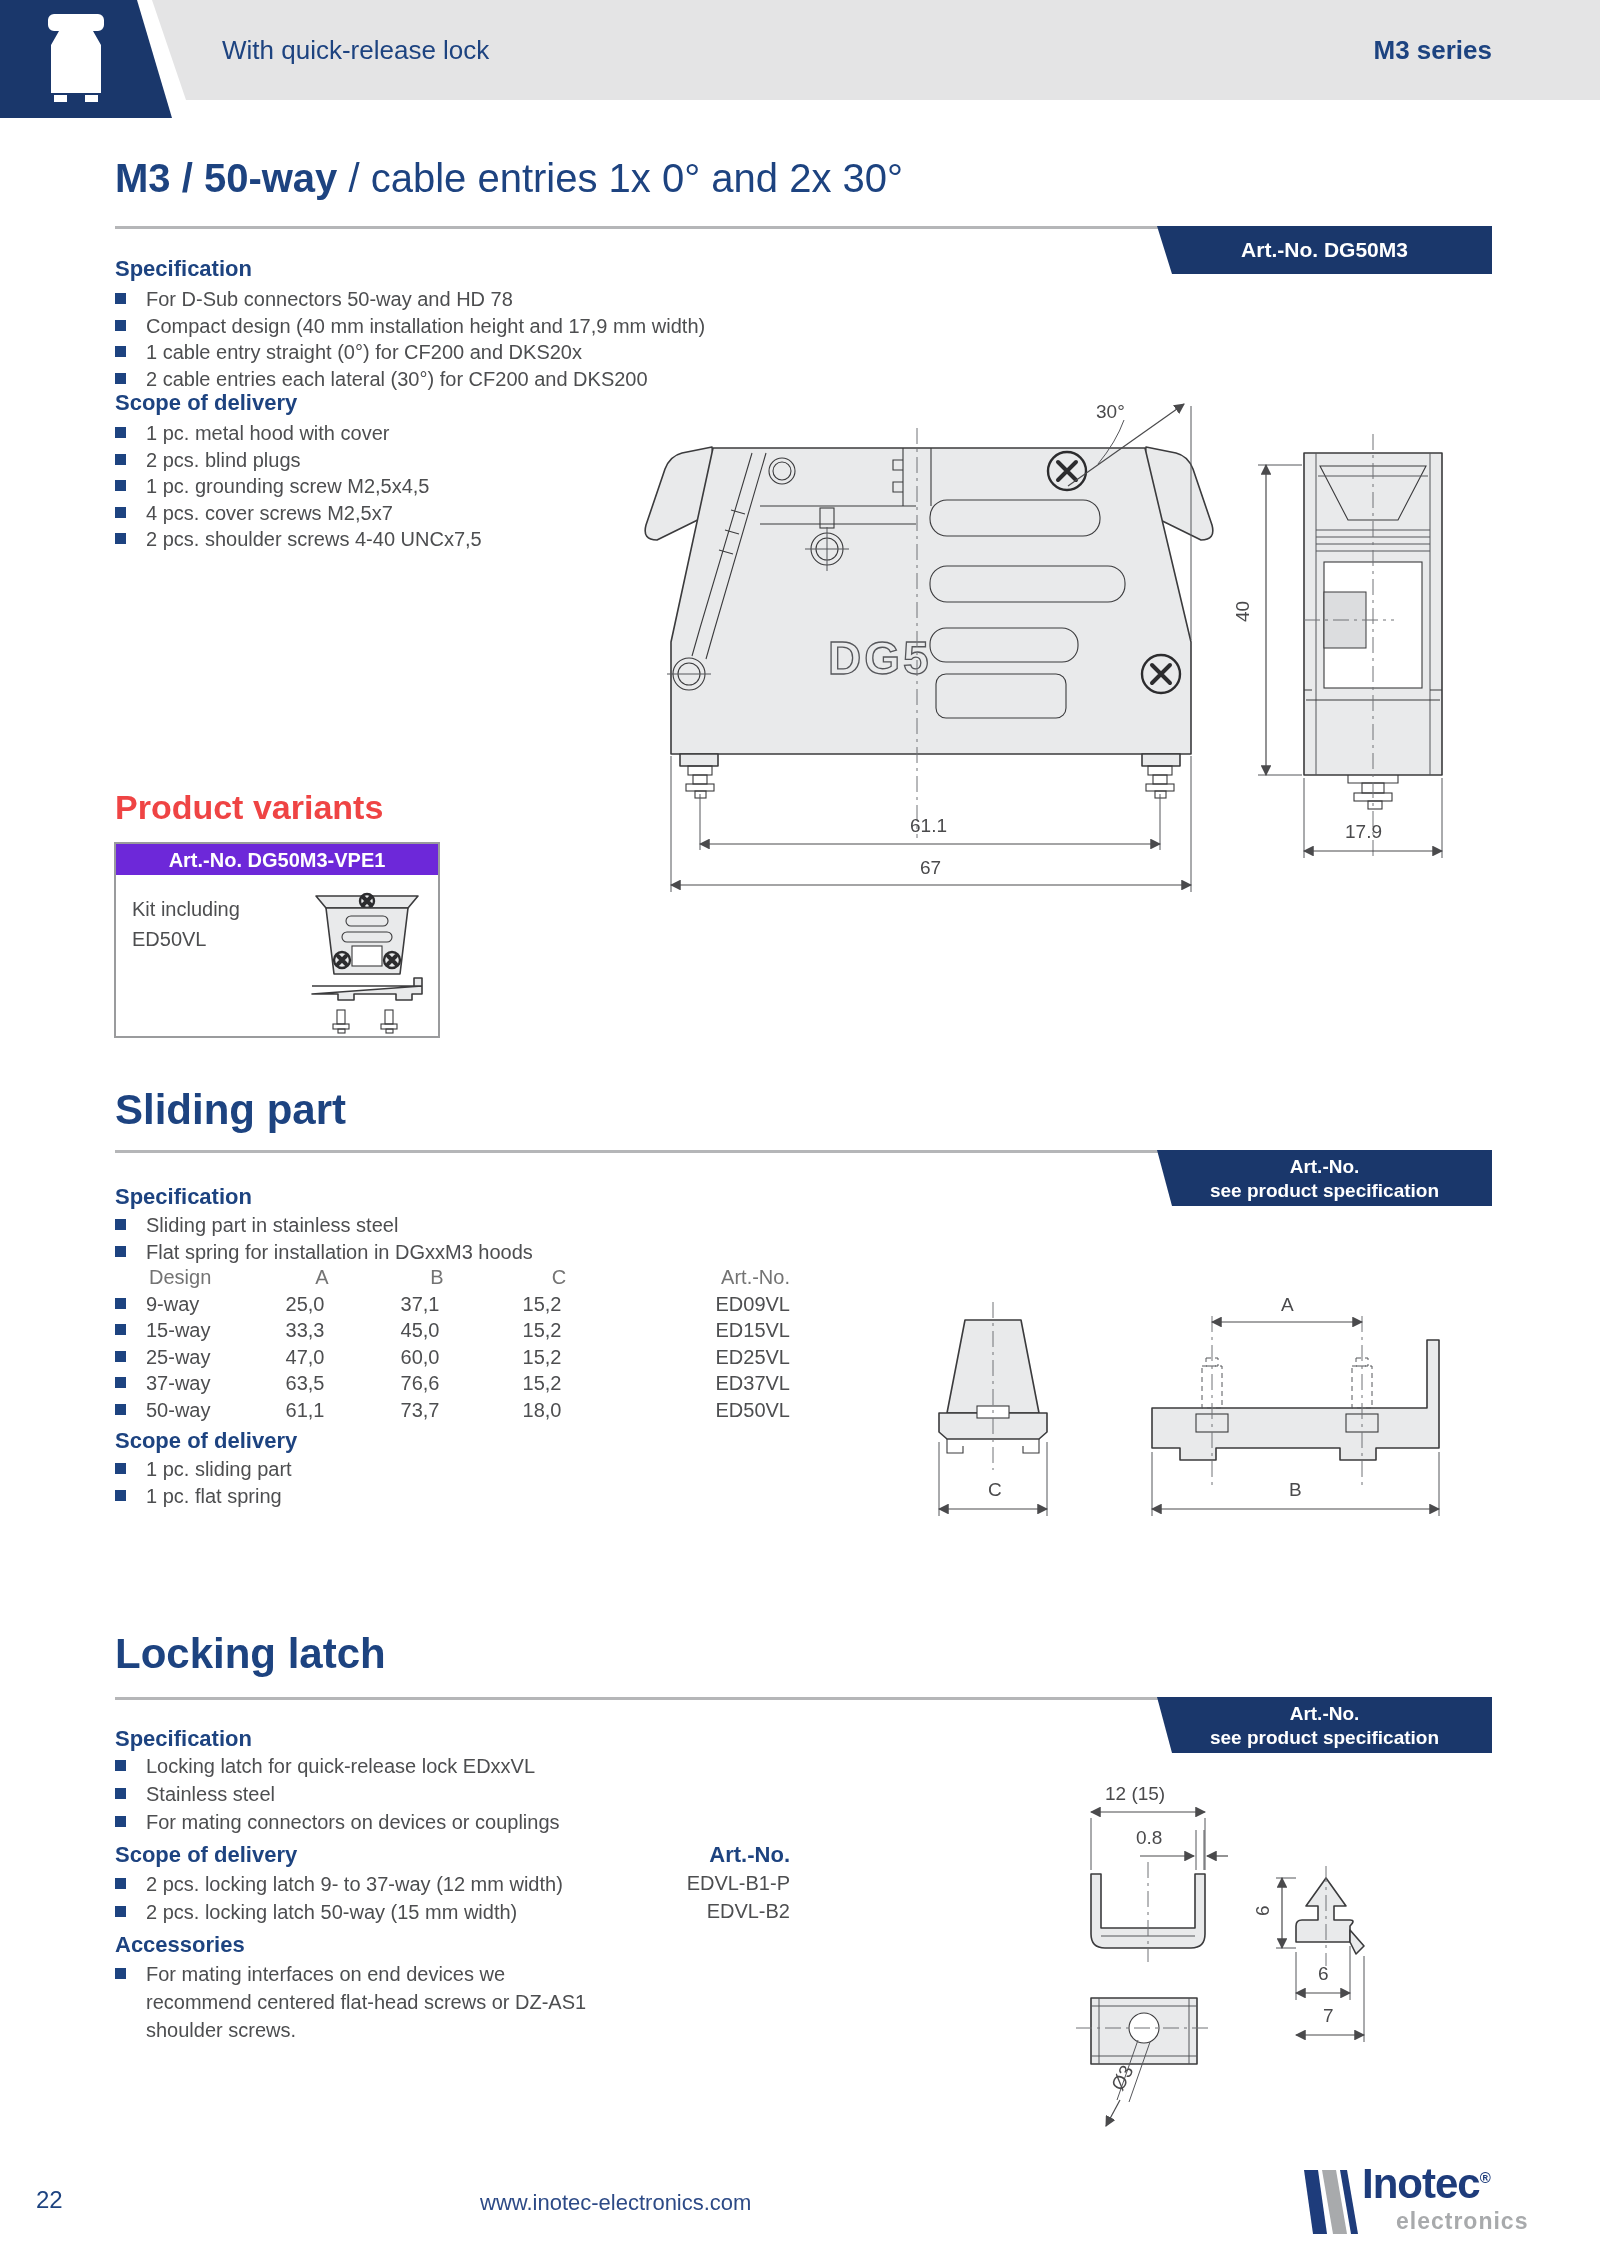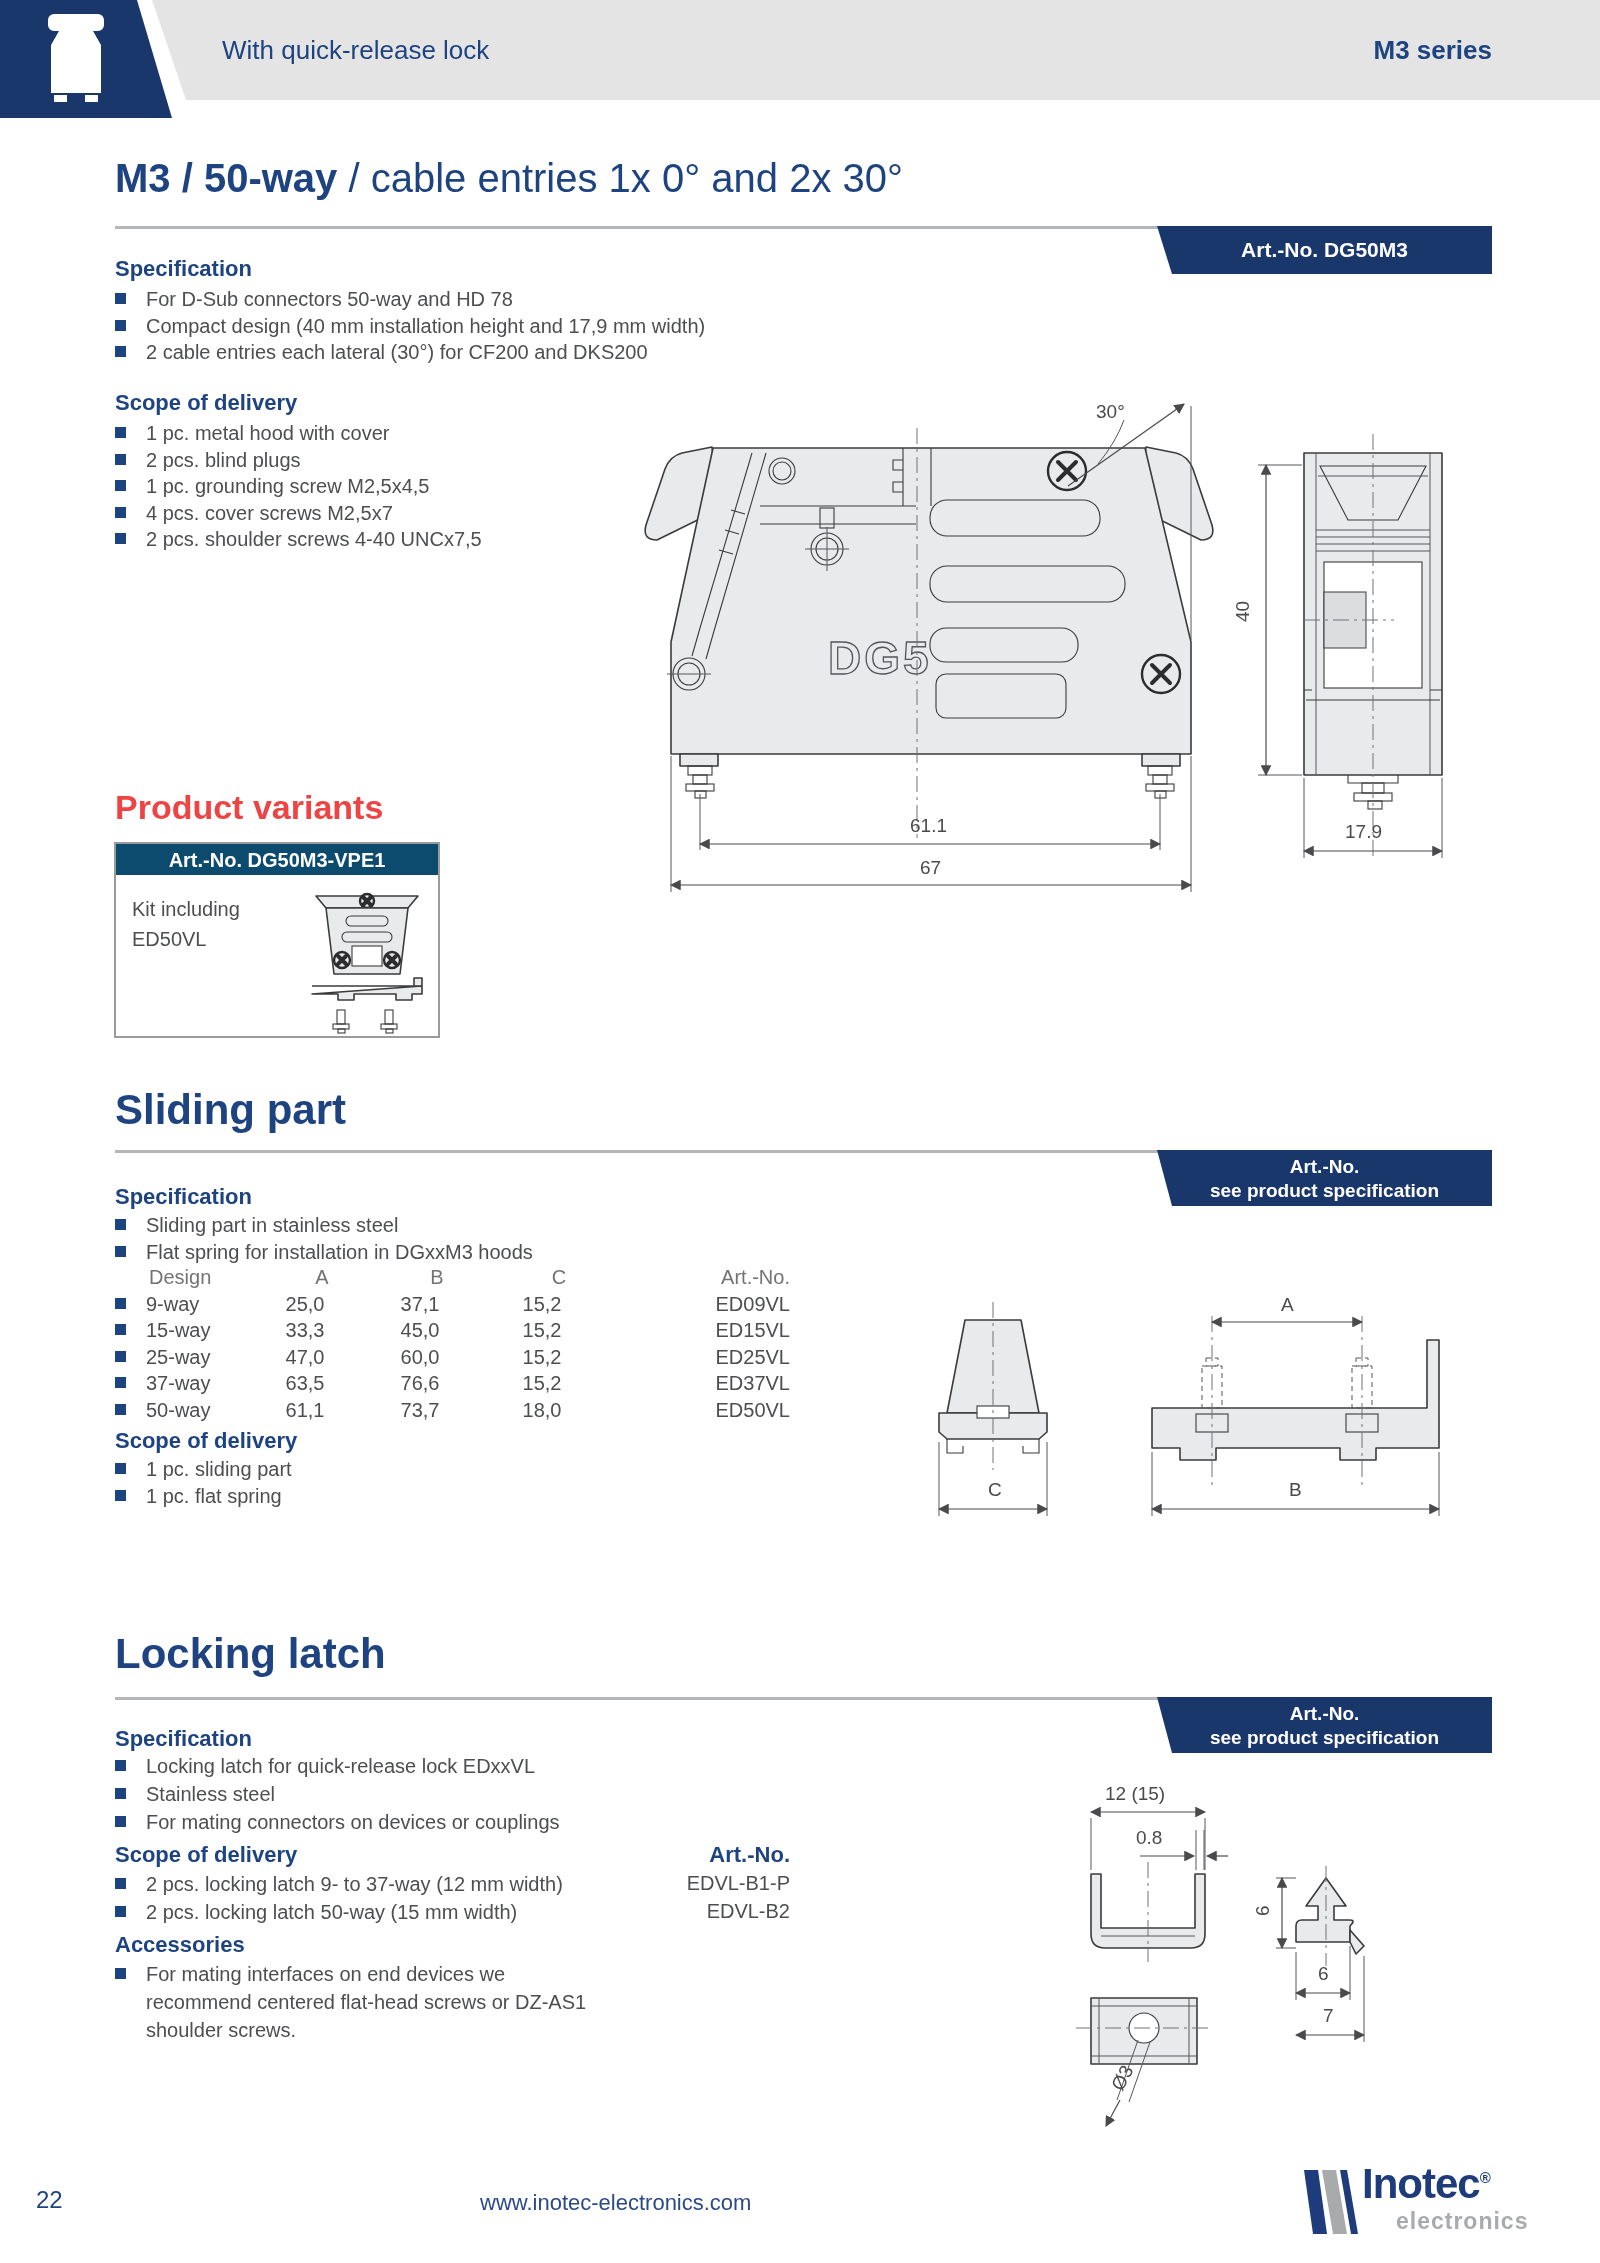--- a/index.html
+++ b/index.html
@@ -35,21 +35,21 @@
   
   .sl-table{left:115px;top:1264px;display:grid;grid-template-columns:160px 60px 170px 74px 221px;
     font-size:20px;color:#4d4e50;}
   .sl-table .hd{color:#737373;font-weight:normal;margin-left:34px;}
   .sl-table div{line-height:26.5px;}
   .ct{text-align:center;}
   .rt{text-align:right;padding-right:10px;box-sizing:border-box;}
   .des{position:relative;padding-left:31px;}
   
   .var-box{left:114px;top:842px;width:326px;height:196px;border:2px solid #9a9b9d;box-sizing:border-box;background:#fff;}
-  .var-head{height:31px;line-height:33px;background:#0c4a6e;color:#ffffff;font-weight:bold;font-size:20px;text-align:center;}
+  .var-head{height:31px;line-height:33px;background:#6d28d9;color:#ffffff;font-weight:bold;font-size:20px;text-align:center;}
   .var-line{position:absolute;left:16px;font-size:20px;color:#4d4e50;}
   
   .art-col{left:600px;width:190px;text-align:right;font-size:20px;white-space:nowrap;}
   .art-col.hd{color:#1d4380;font-weight:bold;font-size:22px;}
   
   .page-num{left:36px;top:2186px;font-size:24px;color:#1d4380;}
   .site{left:480px;top:2190px;width:480px;text-align:left;font-size:22px;color:#2d4a86;text-decoration:none;}
   .logo{left:1304px;top:2168px;width:212px;height:76px;}
   .logo-name{position:absolute;left:58px;top:-8px;font-size:42px;font-weight:800;color:#1e3c7b;letter-spacing:-1px;}
   .logo-name sup{font-size:15px;}
@@ -86,20 +86,21 @@
   <span class="b">M3 / 50-way</span>
   <span>/ cable entries 1x 0° and 2x 30°</span>
 </div>
 <div class="abs rule" style="top:226px;"></div>
 <div class="abs banner one" style="top:226px;">Art.-No. DG50M3</div>
 
 <div class="abs h3" style="left:115px;top:256px;">Specification</div>
 <ul class="bullets abs" style="left:115px;top:286px;">
   <li><span class="sq"></span><span>For D-Sub connectors 50-way and HD 78</span></li>
   <li><span class="sq"></span><span>Compact design (40 mm installation height and 17,9 mm width)</span></li>
+  <li><span class="sq"></span><span>1 cable entry straight (0°) for CF200 and DKS20x</span></li>
   <li><span class="sq"></span><span>2 cable entries each lateral (30°) for CF200 and DKS200</span></li>
 </ul>
 <div class="abs h3" style="left:115px;top:390px;">Scope of delivery</div>
 <ul class="bullets abs" style="left:115px;top:420px;">
   <li><span class="sq"></span><span>1 pc. metal hood with cover</span></li>
   <li><span class="sq"></span><span>2 pcs. blind plugs</span></li>
   <li><span class="sq"></span><span>1 pc. grounding screw M2,5x4,5</span></li>
   <li><span class="sq"></span><span>4 pcs. cover screws M2,5x7</span></li>
   <li><span class="sq"></span><span>2 pcs. shoulder screws 4-40 UNCx7,5</span></li>
 </ul>

